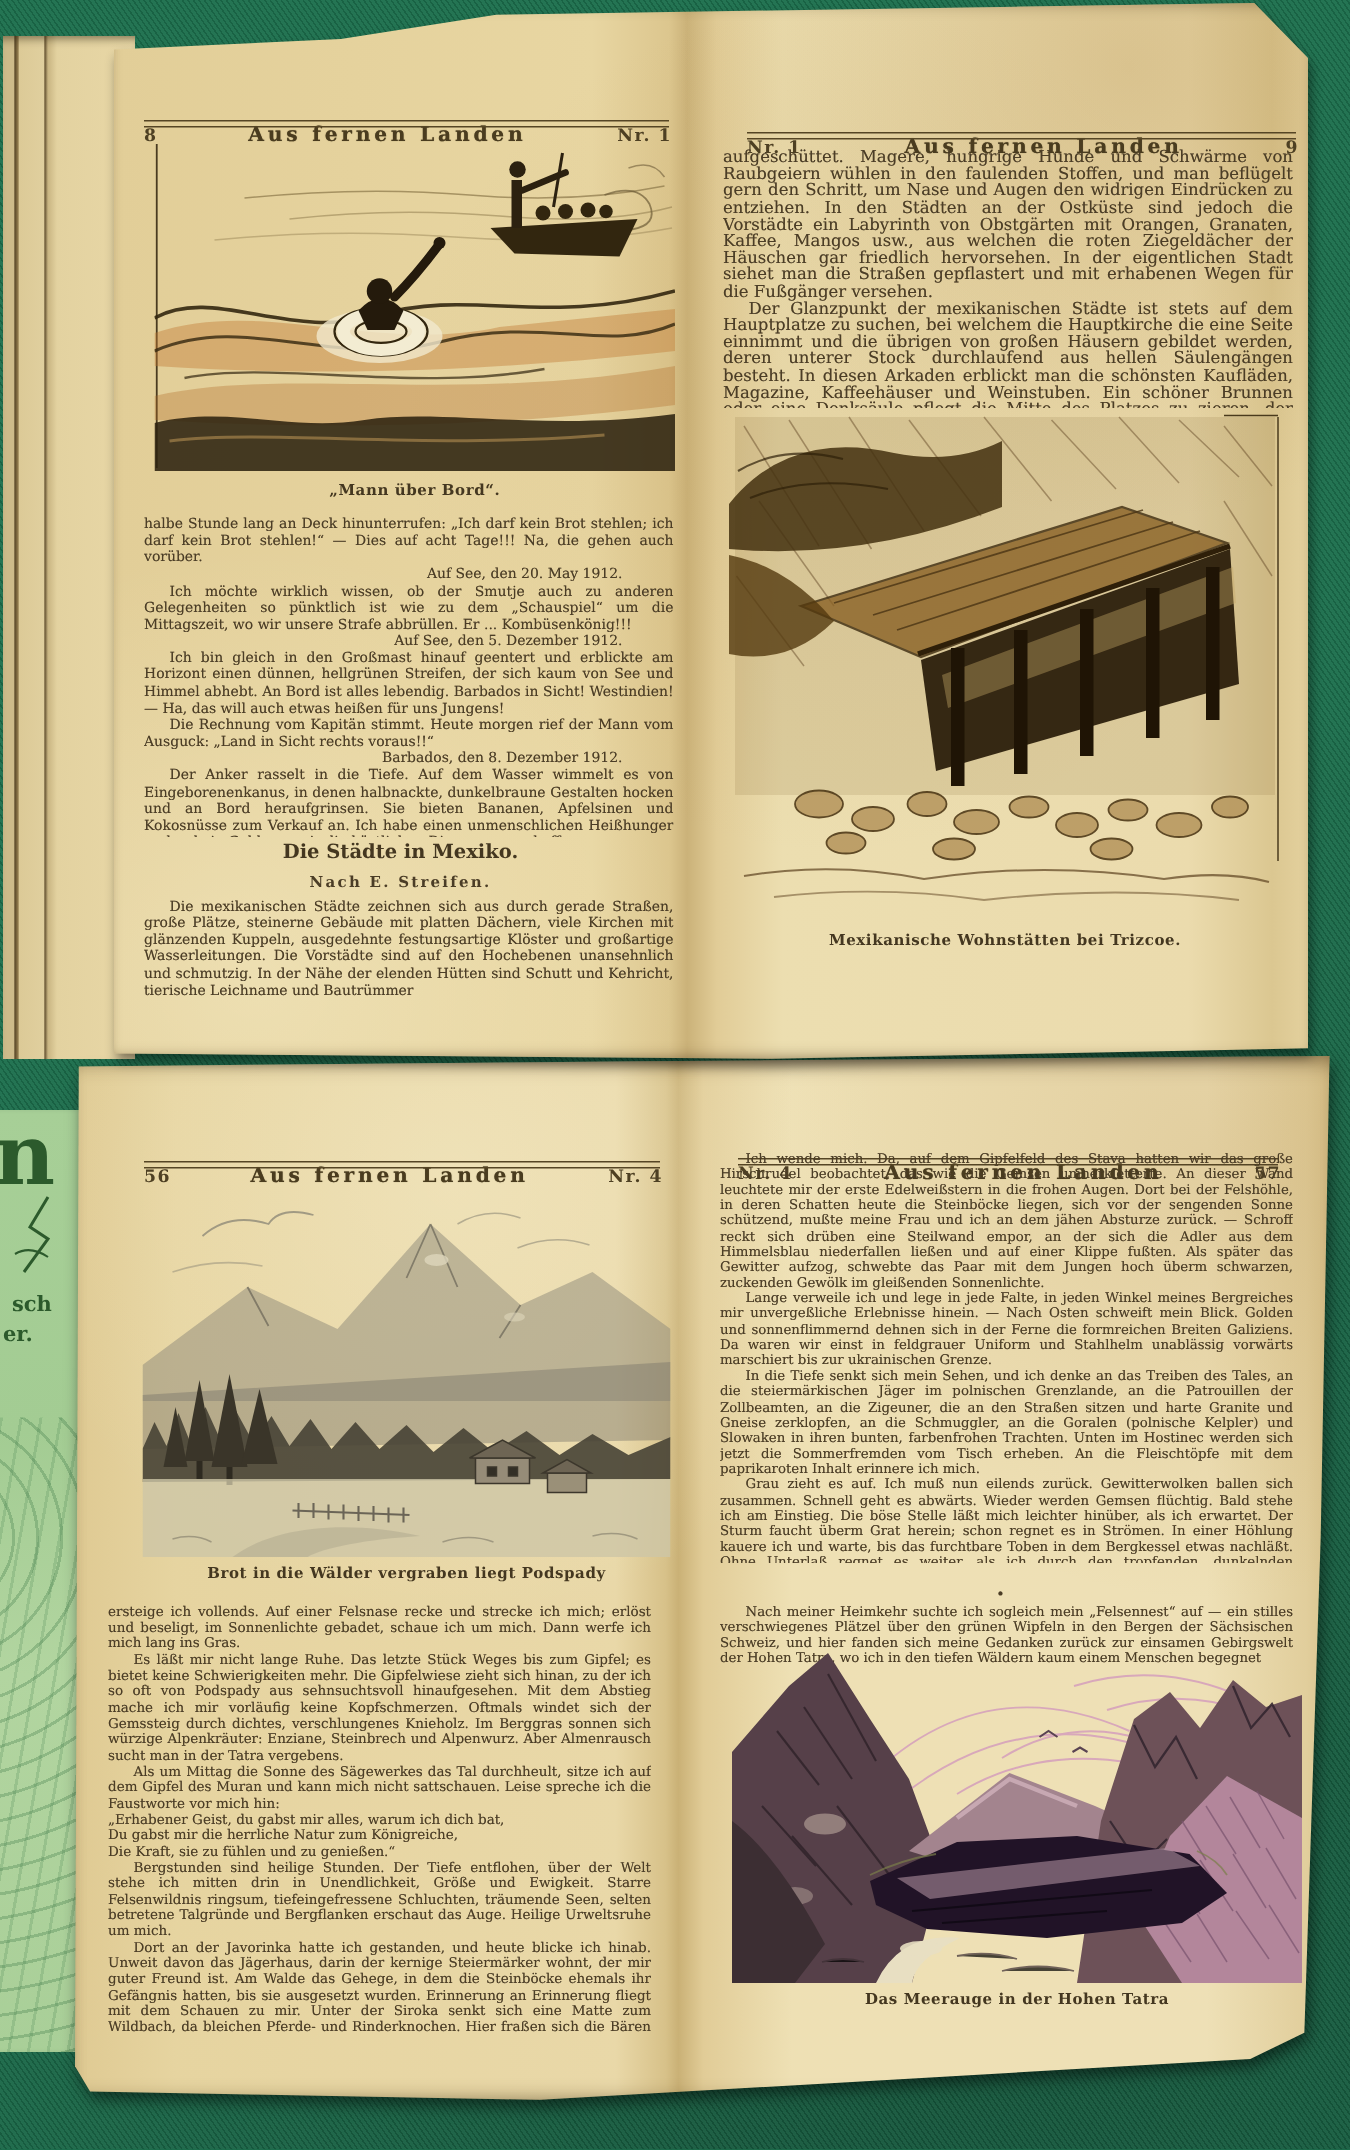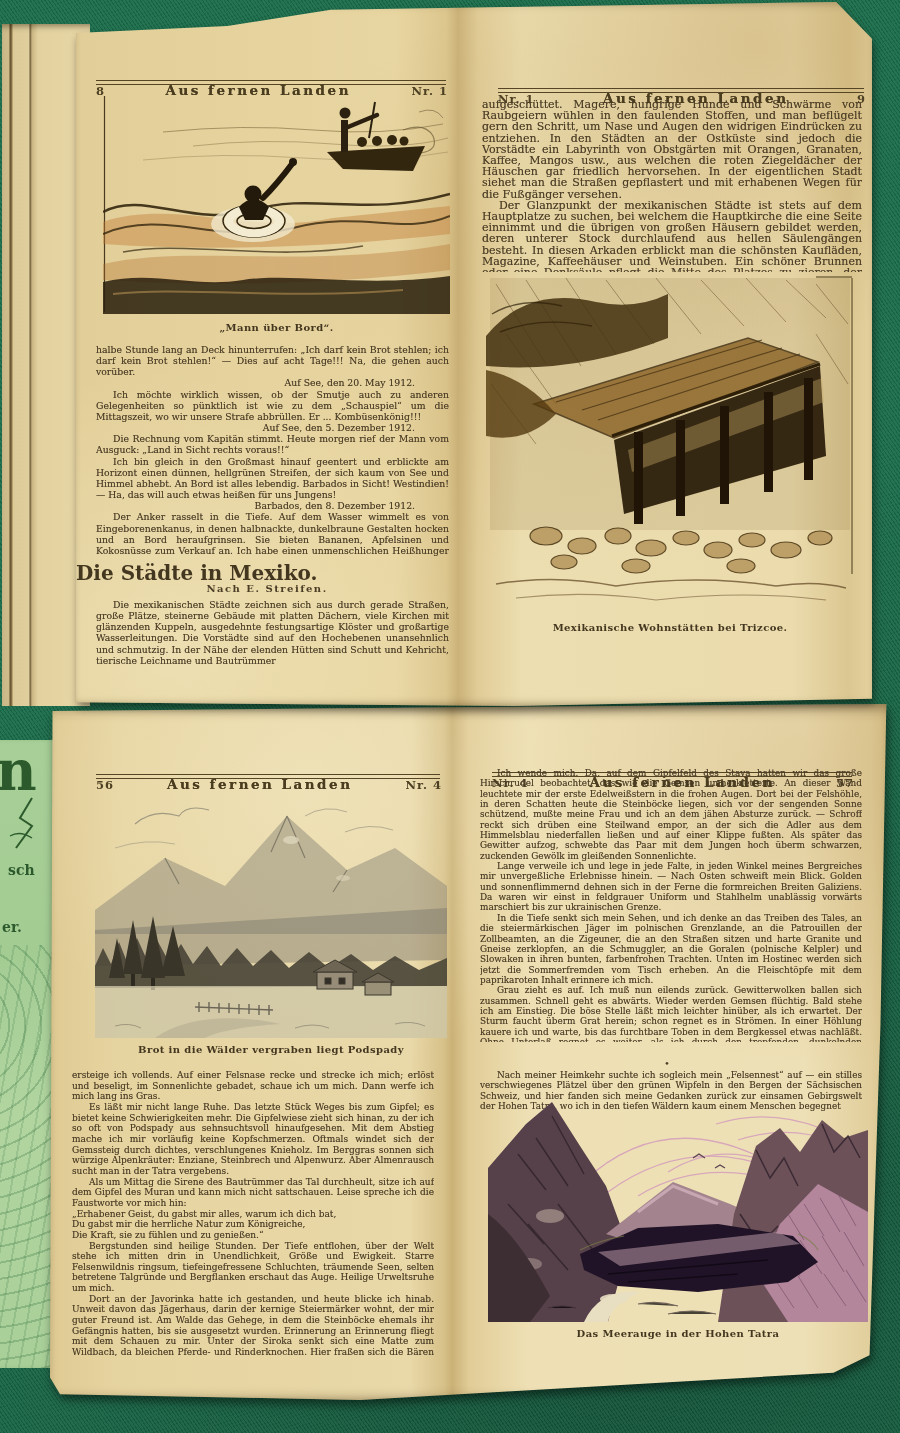--- a/index.html
+++ b/index.html
@@ -26,21 +26,21 @@
 
   
   .side-cover{
     position:absolute;left:0;top:740px;width:58px;height:628px;z-index:1;
     background:linear-gradient(180deg,#a7cf97 0,#a3cc93 34%,#b2d5a0 60%,#a9cf98 100%);
     box-shadow:inset -5px 0 6px -4px rgba(20,50,20,.5);
     overflow:hidden;color:#2c5a2c;
   }
   .side-cover .big-letter{position:absolute;left:-4px;top:2px;font-size:56px;font-weight:bold;line-height:1;}
   .side-cover .frag1{position:absolute;left:8px;top:122px;font-size:14px;font-weight:bold;}
-  .side-cover .frag2{position:absolute;left:2px;top:142px;font-size:14px;font-weight:bold;margin-top:37px;}
+  .side-cover .frag2{position:absolute;left:2px;top:142px;font-size:14px;font-weight:bold;}
   .side-cover .cover-sketch{position:absolute;left:2px;top:56px;}
   .side-cover .waves{
     position:absolute;left:0;top:205px;width:100%;height:423px;
     background:
       repeating-radial-gradient(circle at -40px 80px, rgba(60,120,70,.30) 0 2px, transparent 2px 16px),
       repeating-linear-gradient(100deg, rgba(70,130,80,.22) 0 2px, transparent 2px 13px);
   }
 
   
   .spread{position:absolute;}
@@ -48,21 +48,21 @@
   .pagehead{position:absolute;display:flex;align-items:baseline;color:#4e4023;}
   .pagehead .num{font-size:11.5px;font-weight:bold;letter-spacing:1px;}
   .pagehead .masthead{flex:1;text-align:center;font-size:13.5px;font-weight:bold;letter-spacing:2.5px;color:#4a3c1f;text-shadow:0 0 .5px rgba(74,60,31,.8);margin-top:20px;}
   .rule2{position:absolute;height:3px;border-top:1.8px solid #554524;border-bottom:1.1px solid #554524;}
   .caption{position:absolute;text-align:center;font-weight:bold;font-size:10px;color:#443720;letter-spacing:.4px;}
   .copy{position:absolute;overflow:hidden;text-align:justify;color:#4b3d26;text-shadow:0 0 .4px rgba(75,61,38,.55);}
   .copy p{margin:0;text-indent:17px;}
   .copy p.noindent{text-indent:0;}
   .dateline{text-align:right;padding-right:34px;text-indent:0 !important;}
   .quote{margin-left:64px;text-indent:0 !important;}
-  .sect-head{position:absolute;width:100%;text-align:left;font-size:20px;font-weight:bold;color:#443720;}
+  .sect-head{position:absolute;width:100%;text-align:center;font-size:13px;font-weight:bold;color:#443720;}
   .sect-sub{position:absolute;width:100%;text-align:center;font-size:10px;font-weight:bold;letter-spacing:1.5px;color:#4b3d26;}
   .sep-dot{position:absolute;width:100%;text-align:center;font-size:10px;color:#4b3d26;}
   .illustration{position:absolute;}
 
   
   .spread-top{left:76px;top:2px;width:796px;height:706px;z-index:3;filter:drop-shadow(2px 5px 4px rgba(0,0,0,.45));}
   .spread-top .paper{
     background:
       radial-gradient(circle at 85% 6%, rgba(164,120,50,.25), transparent 32%),
       radial-gradient(circle at 12% 92%, rgba(255,250,220,.35), transparent 30%),
@@ -175,22 +175,22 @@
         <path d="M0 188 C50 176 90 194 140 186 S260 194 347 182 L347 220 L0 220 Z" fill="#2e2310" opacity=".88"></path>
         <path d="M10 200 C80 192 180 206 300 196" stroke="#caa05c" stroke-width="2" fill="none" opacity=".5"></path>
       </svg>
       <div class="caption">„Mann über Bord“.</div>
 
       <div class="copy">
         <p class="noindent">halbe Stunde lang an Deck hinunterrufen: „Ich darf kein Brot stehlen; ich darf kein Brot stehlen!“ — Dies auf acht Tage!!! Na, die gehen auch vorüber.</p>
         <p class="dateline">Auf See, den 20. May 1912.</p>
         <p>Ich möchte wirklich wissen, ob der Smutje auch zu anderen Gelegenheiten so pünktlich ist wie zu dem „Schauspiel“ um die Mittagszeit, wo wir unsere Strafe abbrüllen. Er ... Kombüsenkönig!!!</p>
         <p class="dateline">Auf See, den 5. Dezember 1912.</p>
+        <p>Ich bin gleich in den Großmast hinauf geentert und erblickte am Horizont einen dünnen, hellgrünen Streifen, der sich kaum von See und Himmel abhebt. An Bord ist alles lebendig. Barbados in Sicht! Westindien! — Ha, das will auch etwas heißen für uns Jungens!</p>
         <p>Die Rechnung vom Kapitän stimmt. Heute morgen rief der Mann vom Ausguck: „Land in Sicht rechts voraus!!“</p>
-        <p>Ich bin gleich in den Großmast hinauf geentert und erblickte am Horizont einen dünnen, hellgrünen Streifen, der sich kaum von See und Himmel abhebt. An Bord ist alles lebendig. Barbados in Sicht! Westindien! — Ha, das will auch etwas heißen für uns Jungens!</p>
         <p class="dateline">Barbados, den 8. Dezember 1912.</p>
         <p>Der Anker rasselt in die Tiefe. Auf dem Wasser wimmelt es von Eingeborenenkanus, in denen halbnackte, dunkelbraune Gestalten hocken und an Bord heraufgrinsen. Sie bieten Bananen, Apfelsinen und Kokosnüsse zum Verkauf an. Ich habe einen unmenschlichen Heißhunger und — kein Geld, um mir die köstlichen Dinge zu verschaffen.</p>
 
       </div>
 
       <div class="sect-head">Die Städte in Mexiko.</div>
       <div class="sect-sub">Nach E. Streifen.</div>
       <div class="copy copy2">
         <p>Die mexikanischen Städte zeichnen sich aus durch gerade Straßen, große Plätze, steinerne Gebäude mit platten Dächern, viele Kirchen mit glänzenden Kuppeln, ausgedehnte festungsartige Klöster und großartige Wasserleitungen. Die Vorstädte sind auf den Hochebenen unansehnlich und schmutzig. In der Nähe der elenden Hütten sind Schutt und Kehricht, tierische Leichname und Bautrümmer</p>
       </div>
@@ -312,21 +312,21 @@
           <line x1="100" y1="219" x2="178" y2="222"></line>
         </g>
         <path d="M60 250 C90 228 140 226 185 236 C150 238 120 244 110 250 Z" fill="#b8b094" opacity=".7"></path>
         <path d="M20 238 q14 -4 26 2 M200 240 q18 -6 34 0 M300 236 q16 -4 30 2" stroke="#8a8470" stroke-width="1" fill="none" opacity=".7"></path>
       </svg>
       <div class="caption">Brot in die Wälder vergraben liegt Podspady</div>
 
       <div class="copy">
         <p class="noindent">ersteige ich vollends. Auf einer Felsnase recke und strecke ich mich; erlöst und beseligt, im Sonnenlichte gebadet, schaue ich um mich. Dann werfe ich mich lang ins Gras.</p>
         <p>Es läßt mir nicht lange Ruhe. Das letzte Stück Weges bis zum Gipfel; es bietet keine Schwierigkeiten mehr. Die Gipfelwiese zieht sich hinan, zu der ich so oft von Podspady aus sehnsuchtsvoll hinaufgesehen. Mit dem Abstieg mache ich mir vorläufig keine Kopfschmerzen. Oftmals windet sich der Gemssteig durch dichtes, verschlungenes Knieholz. Im Berggras sonnen sich würzige Alpenkräuter: Enziane, Steinbrech und Alpenwurz. Aber Almenrausch sucht man in der Tatra vergebens.</p>
-        <p>Als um Mittag die Sirene des Bautrümmer das Tal durchheult, sitze ich auf dem Gipfel des Muran und kann mich nicht sattschauen. Leise spreche ich die Faustworte vor mich hin:</p>
+        <p>Als um Mittag die Sonne des Sägewerkes das Tal durchheult, sitze ich auf dem Gipfel des Muran und kann mich nicht sattschauen. Leise spreche ich die Faustworte vor mich hin:</p>
         <p class="quote">„Erhabener Geist, du gabst mir alles, warum ich dich bat,</p>
         <p class="quote">Du gabst mir die herrliche Natur zum Königreiche,</p>
         <p class="quote">Die Kraft, sie zu fühlen und zu genießen.“</p>
         <p>Bergstunden sind heilige Stunden. Der Tiefe entflohen, über der Welt stehe ich mitten drin in Unendlichkeit, Größe und Ewigkeit. Starre Felsenwildnis ringsum, tiefeingefressene Schluchten, träumende Seen, selten betretene Talgründe und Bergflanken erschaut das Auge. Heilige Urweltsruhe um mich.</p>
         <p>Dort an der Javorinka hatte ich gestanden, und heute blicke ich hinab. Unweit davon das Jägerhaus, darin der kernige Steiermärker wohnt, der mir guter Freund ist. Am Walde das Gehege, in dem die Steinböcke ehemals ihr Gefängnis hatten, bis sie ausgesetzt wurden. Erinnerung an Erinnerung fliegt mit dem Schauen zu mir. Unter der Siroka senkt sich eine Matte zum Wildbach, da bleichen Pferde- und Rinderknochen. Hier fraßen sich die Bären an den niedergeschossenen Tieren fett, ehe sie in den Winterschlaf gingen. Schwarzer See und die Eistalerspitze grüßen.</p>
       </div>
     </div>
 
     <div class="pb-right">
       <div class="pagehead">

